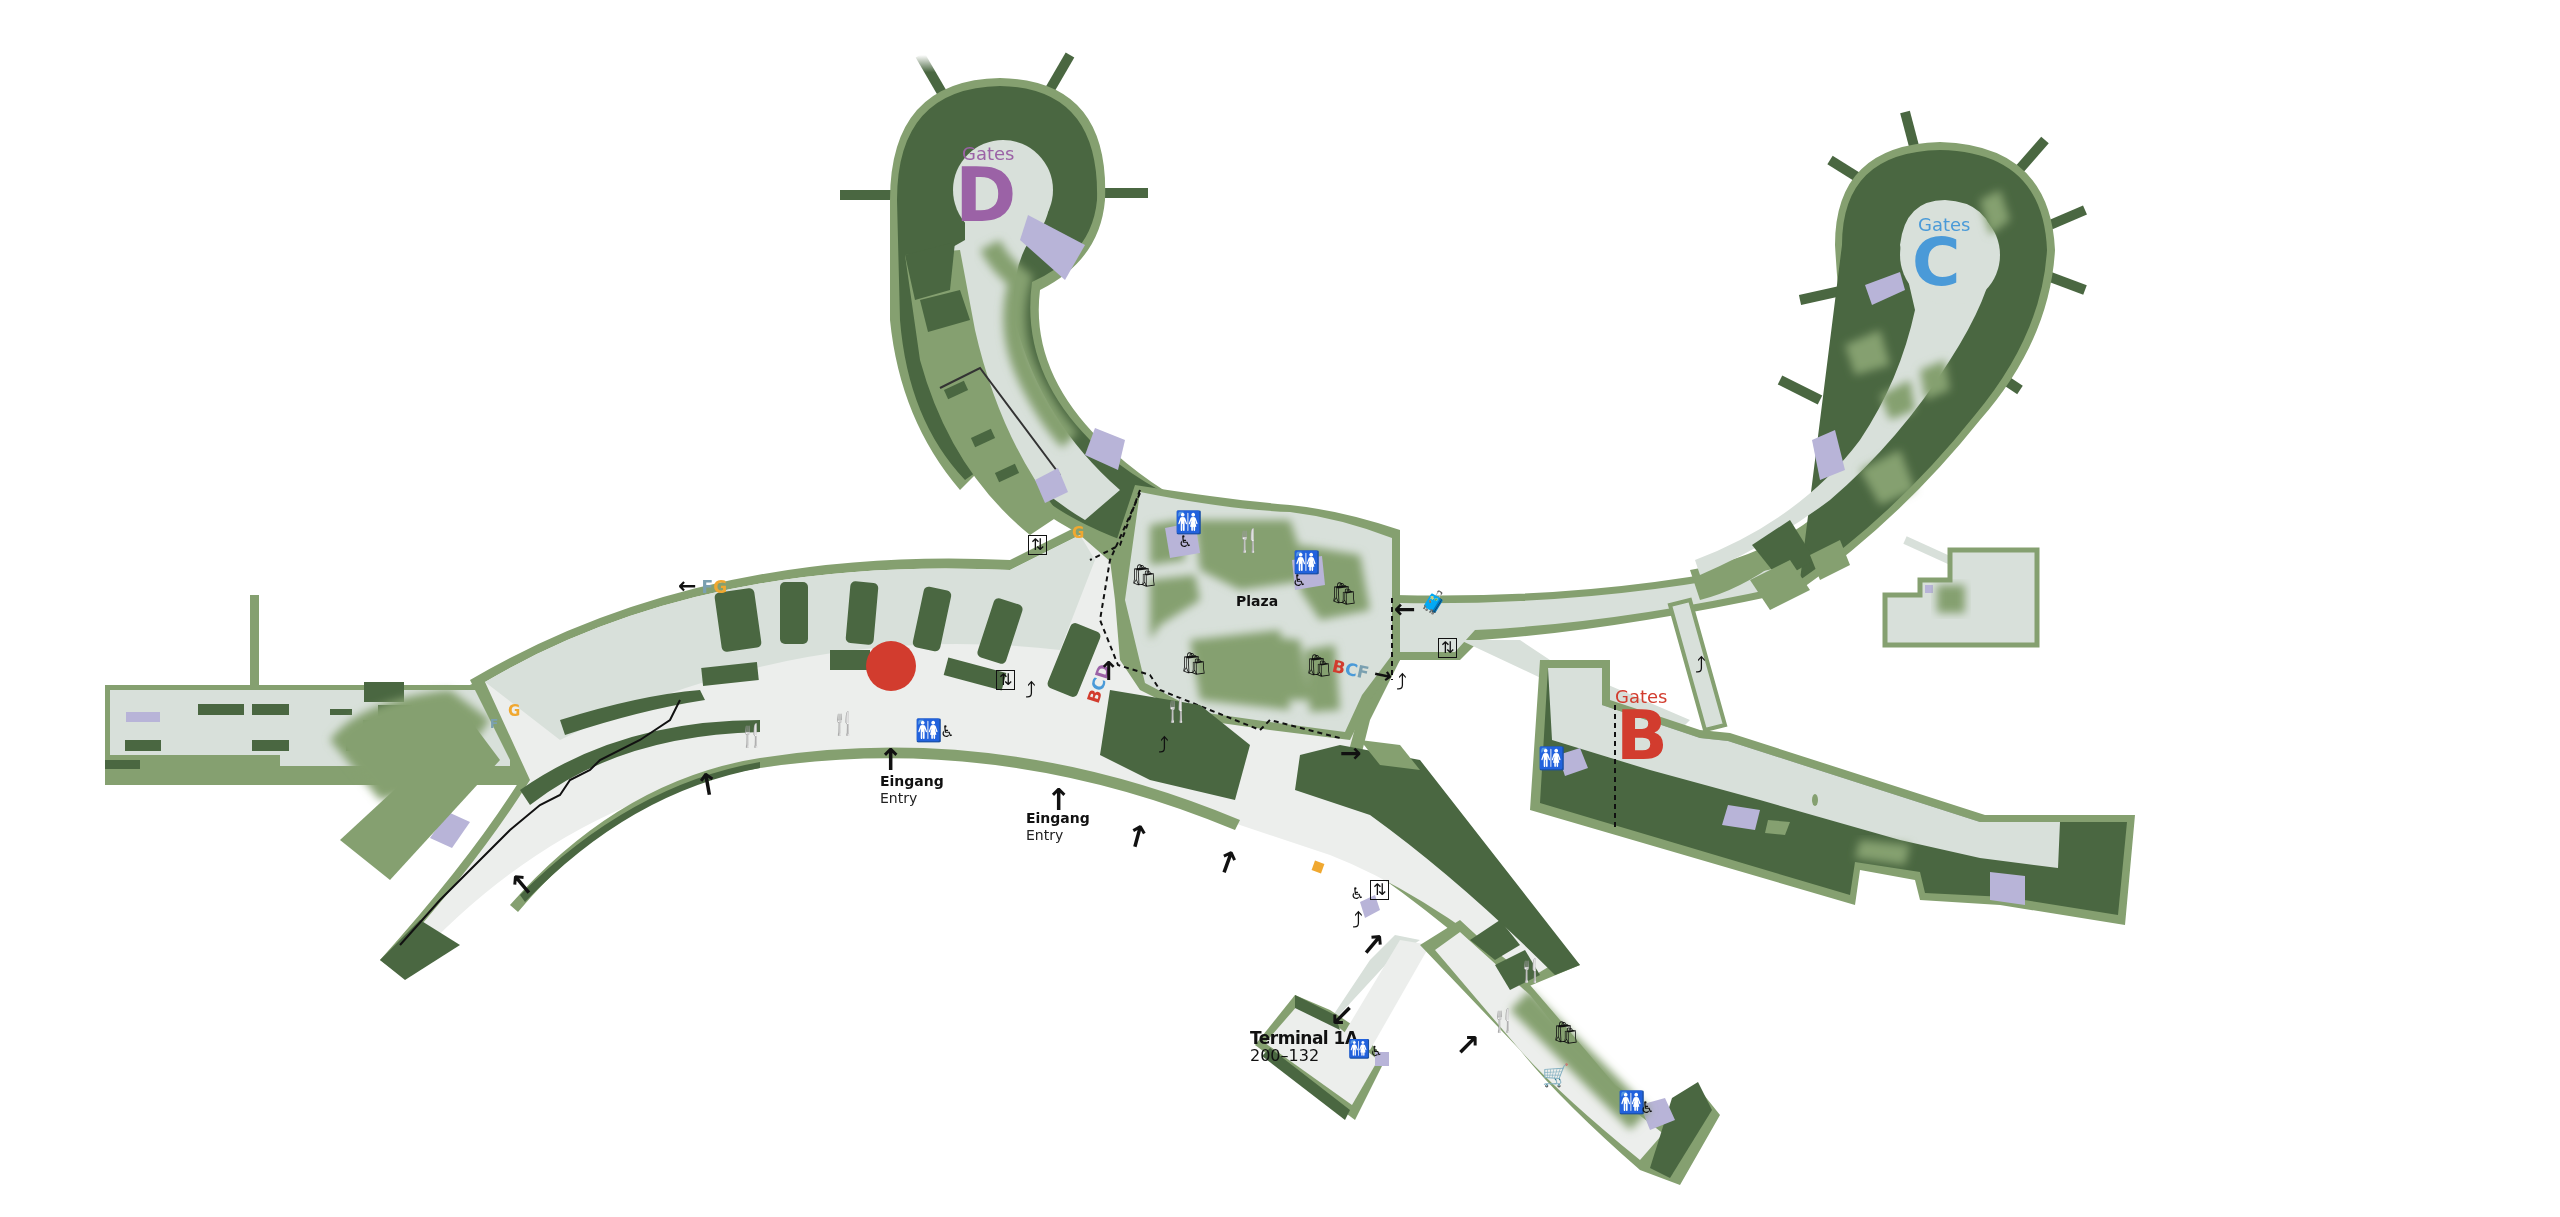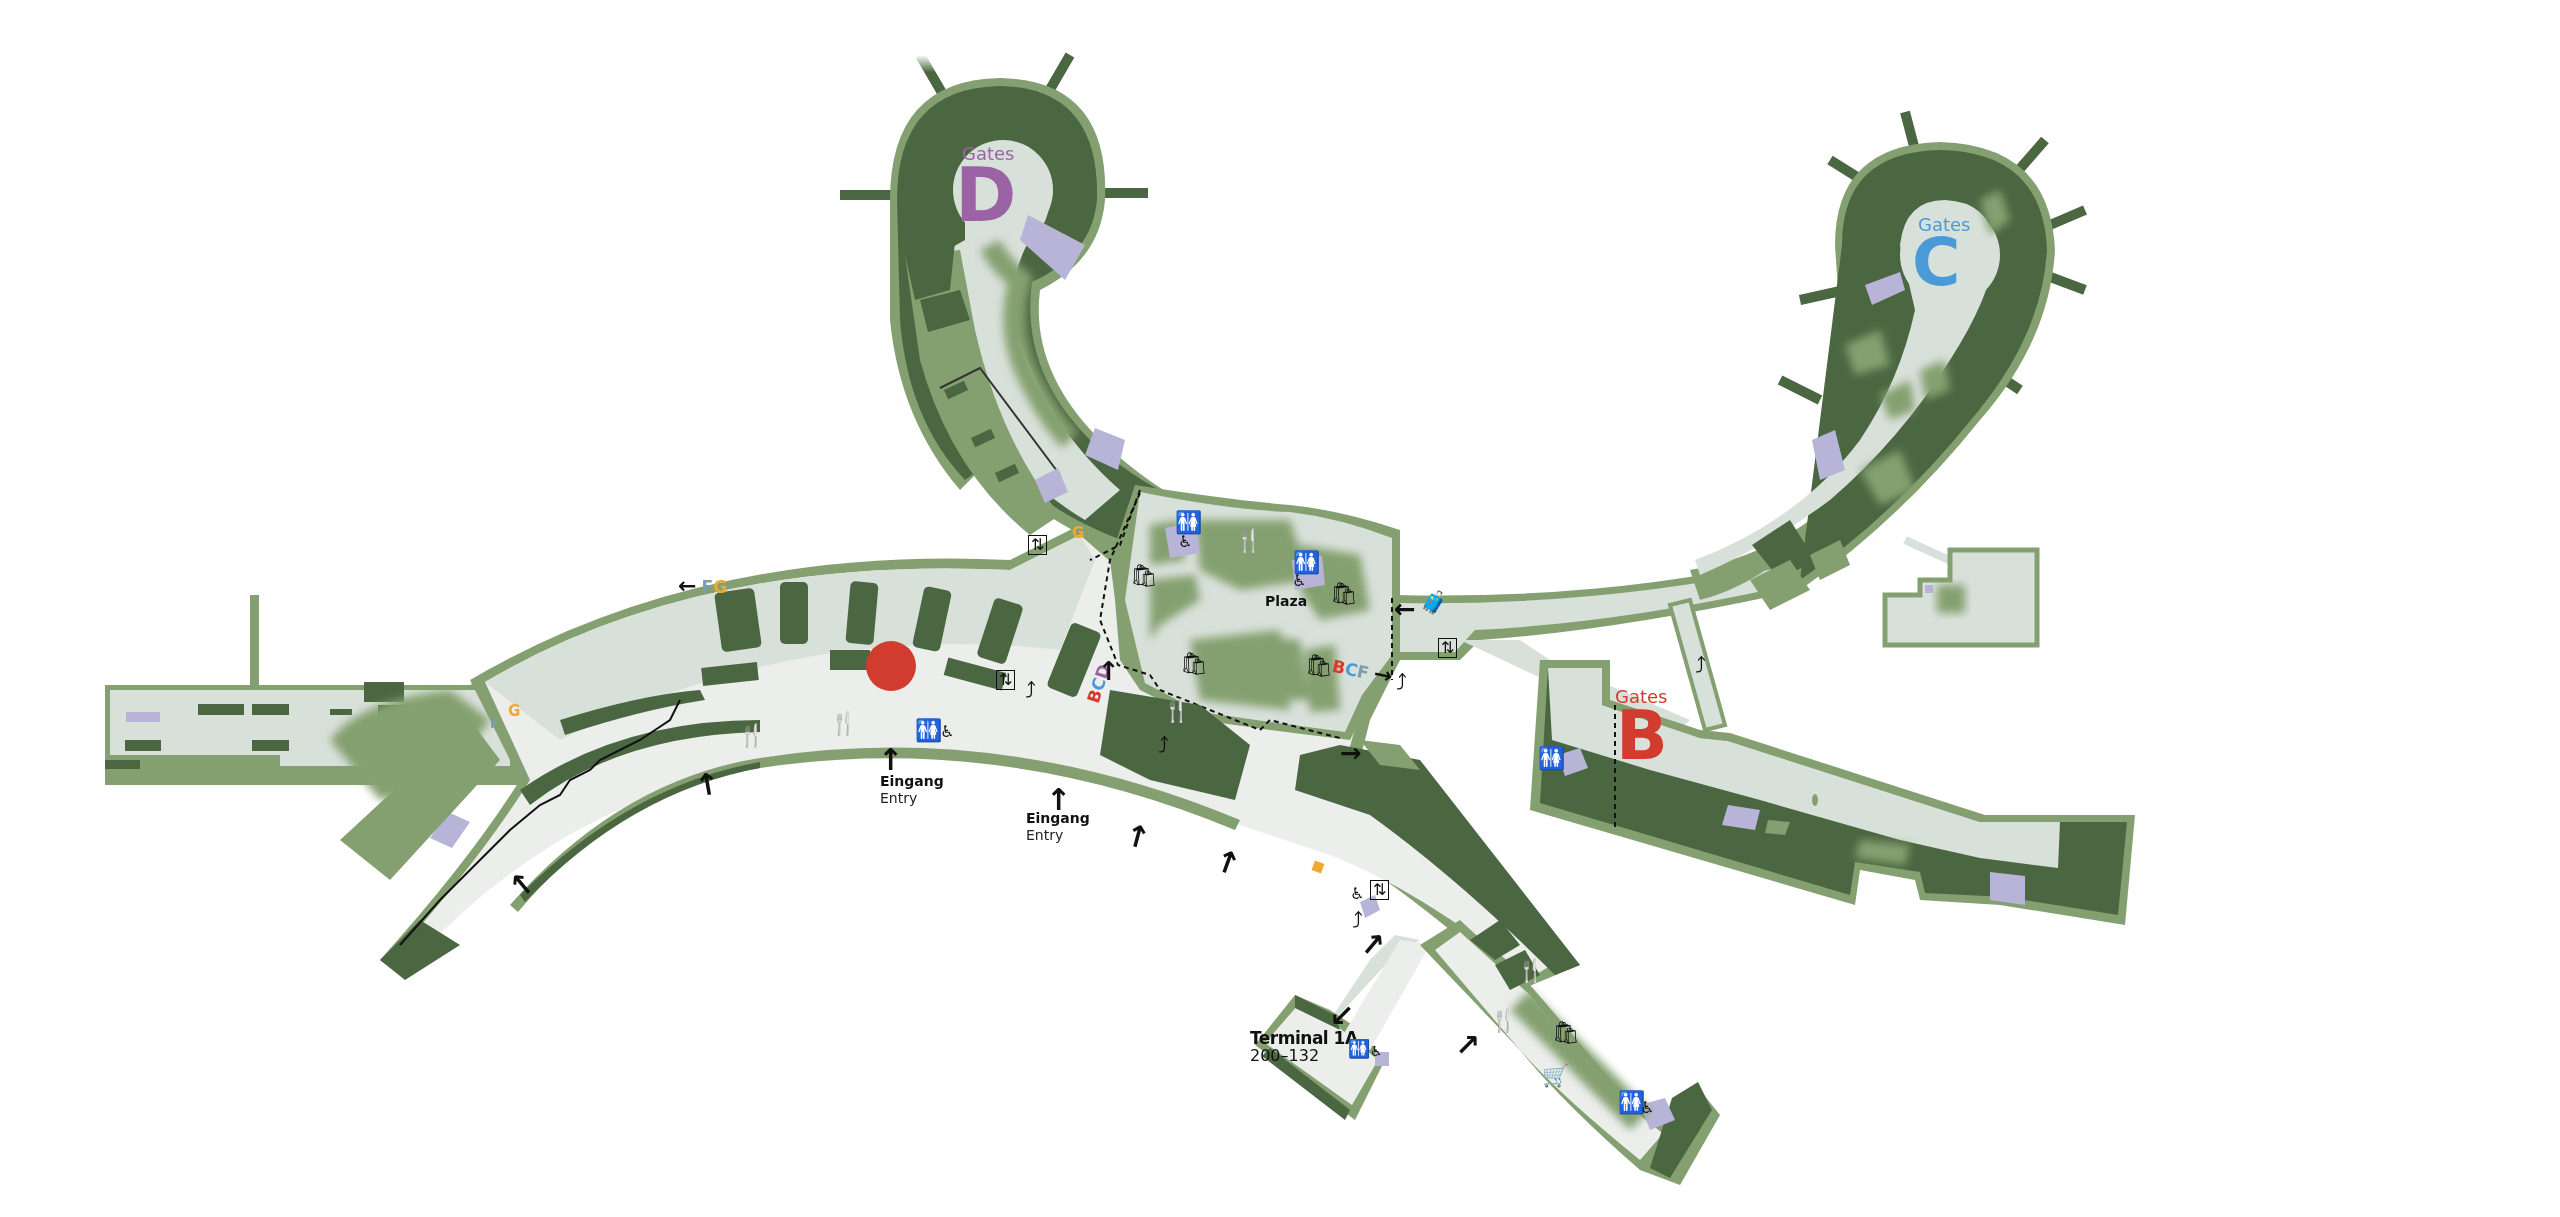--- a/index.html
+++ b/index.html
@@ -209,21 +209,21 @@
 
 <div class="lbl gates-small" style="left:962px;top:145px;color:#9b62a6;">Gates</div>
 <div class="lbl gates-big" style="left:955px;top:158px;color:#9b62a6;font-size:74px;">D</div>
 
 <div class="lbl gates-small" style="left:1918px;top:216px;color:#4a9ad8;">Gates</div>
 <div class="lbl gates-big" style="left:1912px;top:230px;color:#4a9ad8;font-size:66px;">C</div>
 
 <div class="lbl gates-small" style="left:1615px;top:688px;color:#d23c2e;">Gates</div>
 <div class="lbl gates-big" style="left:1616px;top:702px;color:#d23c2e;font-size:68px;">B</div>
 
-<div class="lbl plaza" style="left:1265px;top:594px;">Plaza</div>
+<div class="lbl plaza" style="left:1236px;top:594px;">Plaza</div>
 
 <div class="lbl entry-de" style="left:880px;top:774px;">Eingang</div>
 <div class="lbl entry-en" style="left:880px;top:791px;">Entry</div>
 <div class="lbl entry-de" style="left:1026px;top:811px;">Eingang</div>
 <div class="lbl entry-en" style="left:1026px;top:828px;">Entry</div>
 
 <div class="lbl term" style="left:1250px;top:1030px;">Terminal 1A</div>
 <div class="lbl term-sub" style="left:1250px;top:1048px;">200–132</div>
 
 <div class="lbl" style="left:678px;top:575px;">

